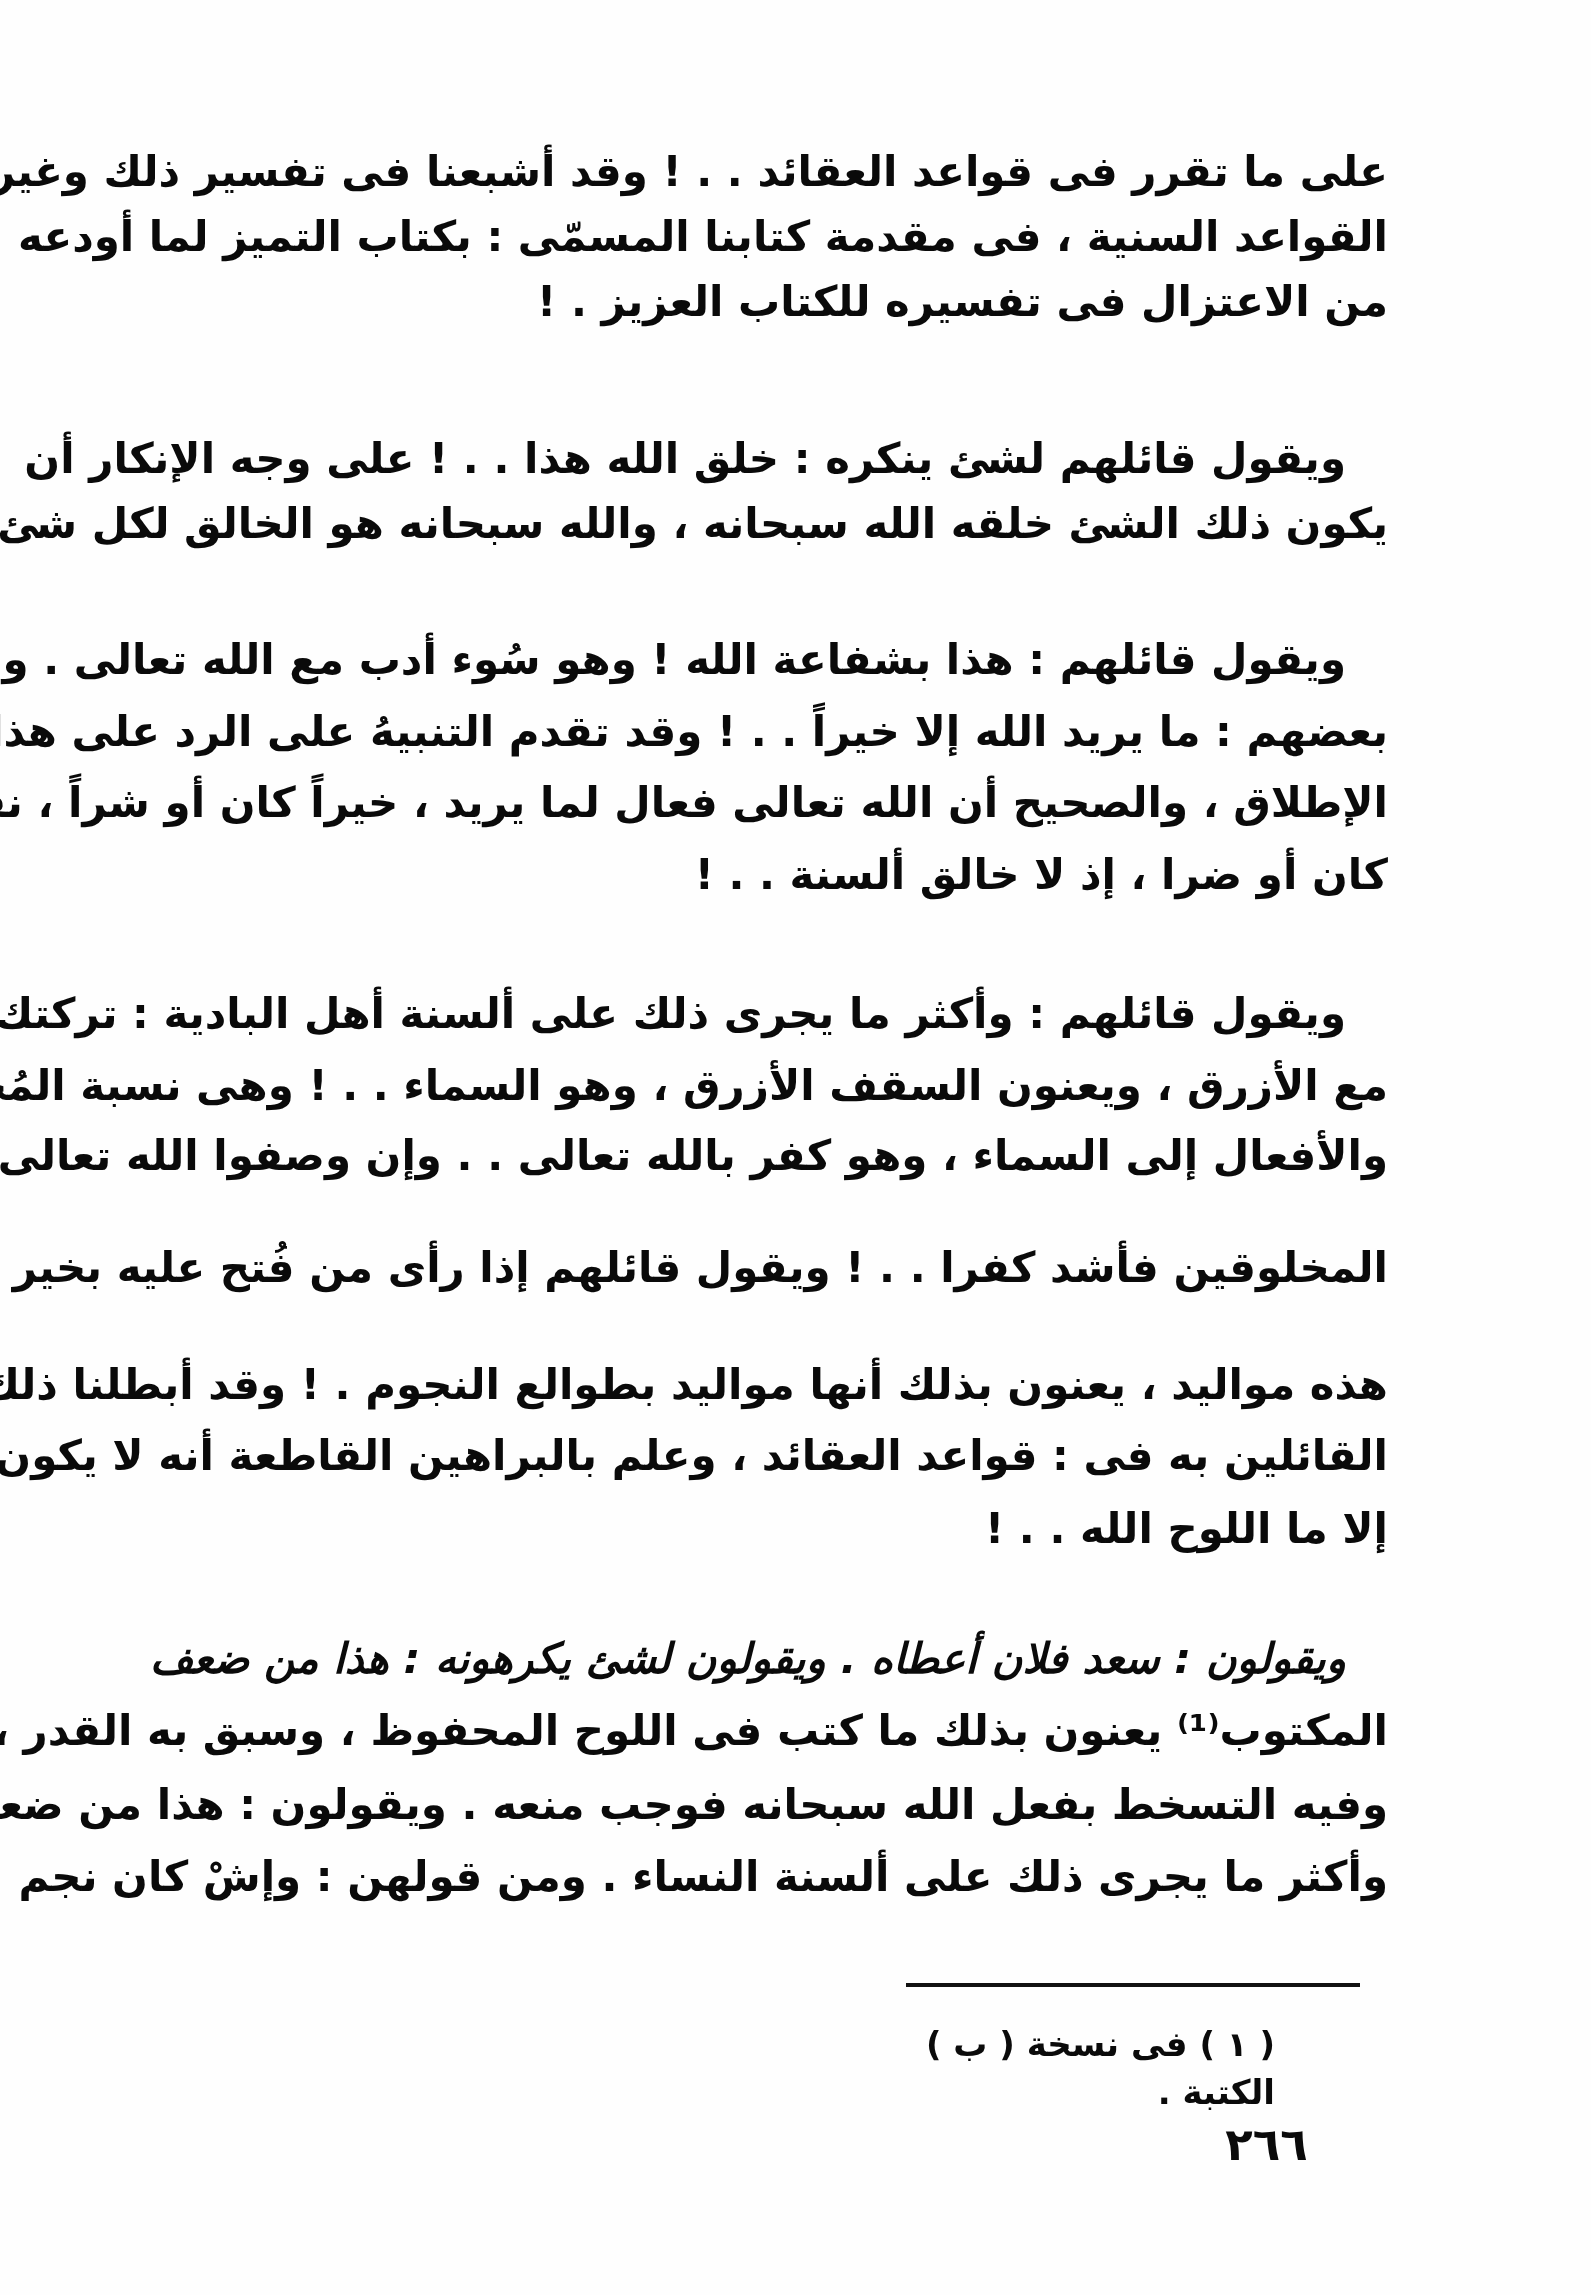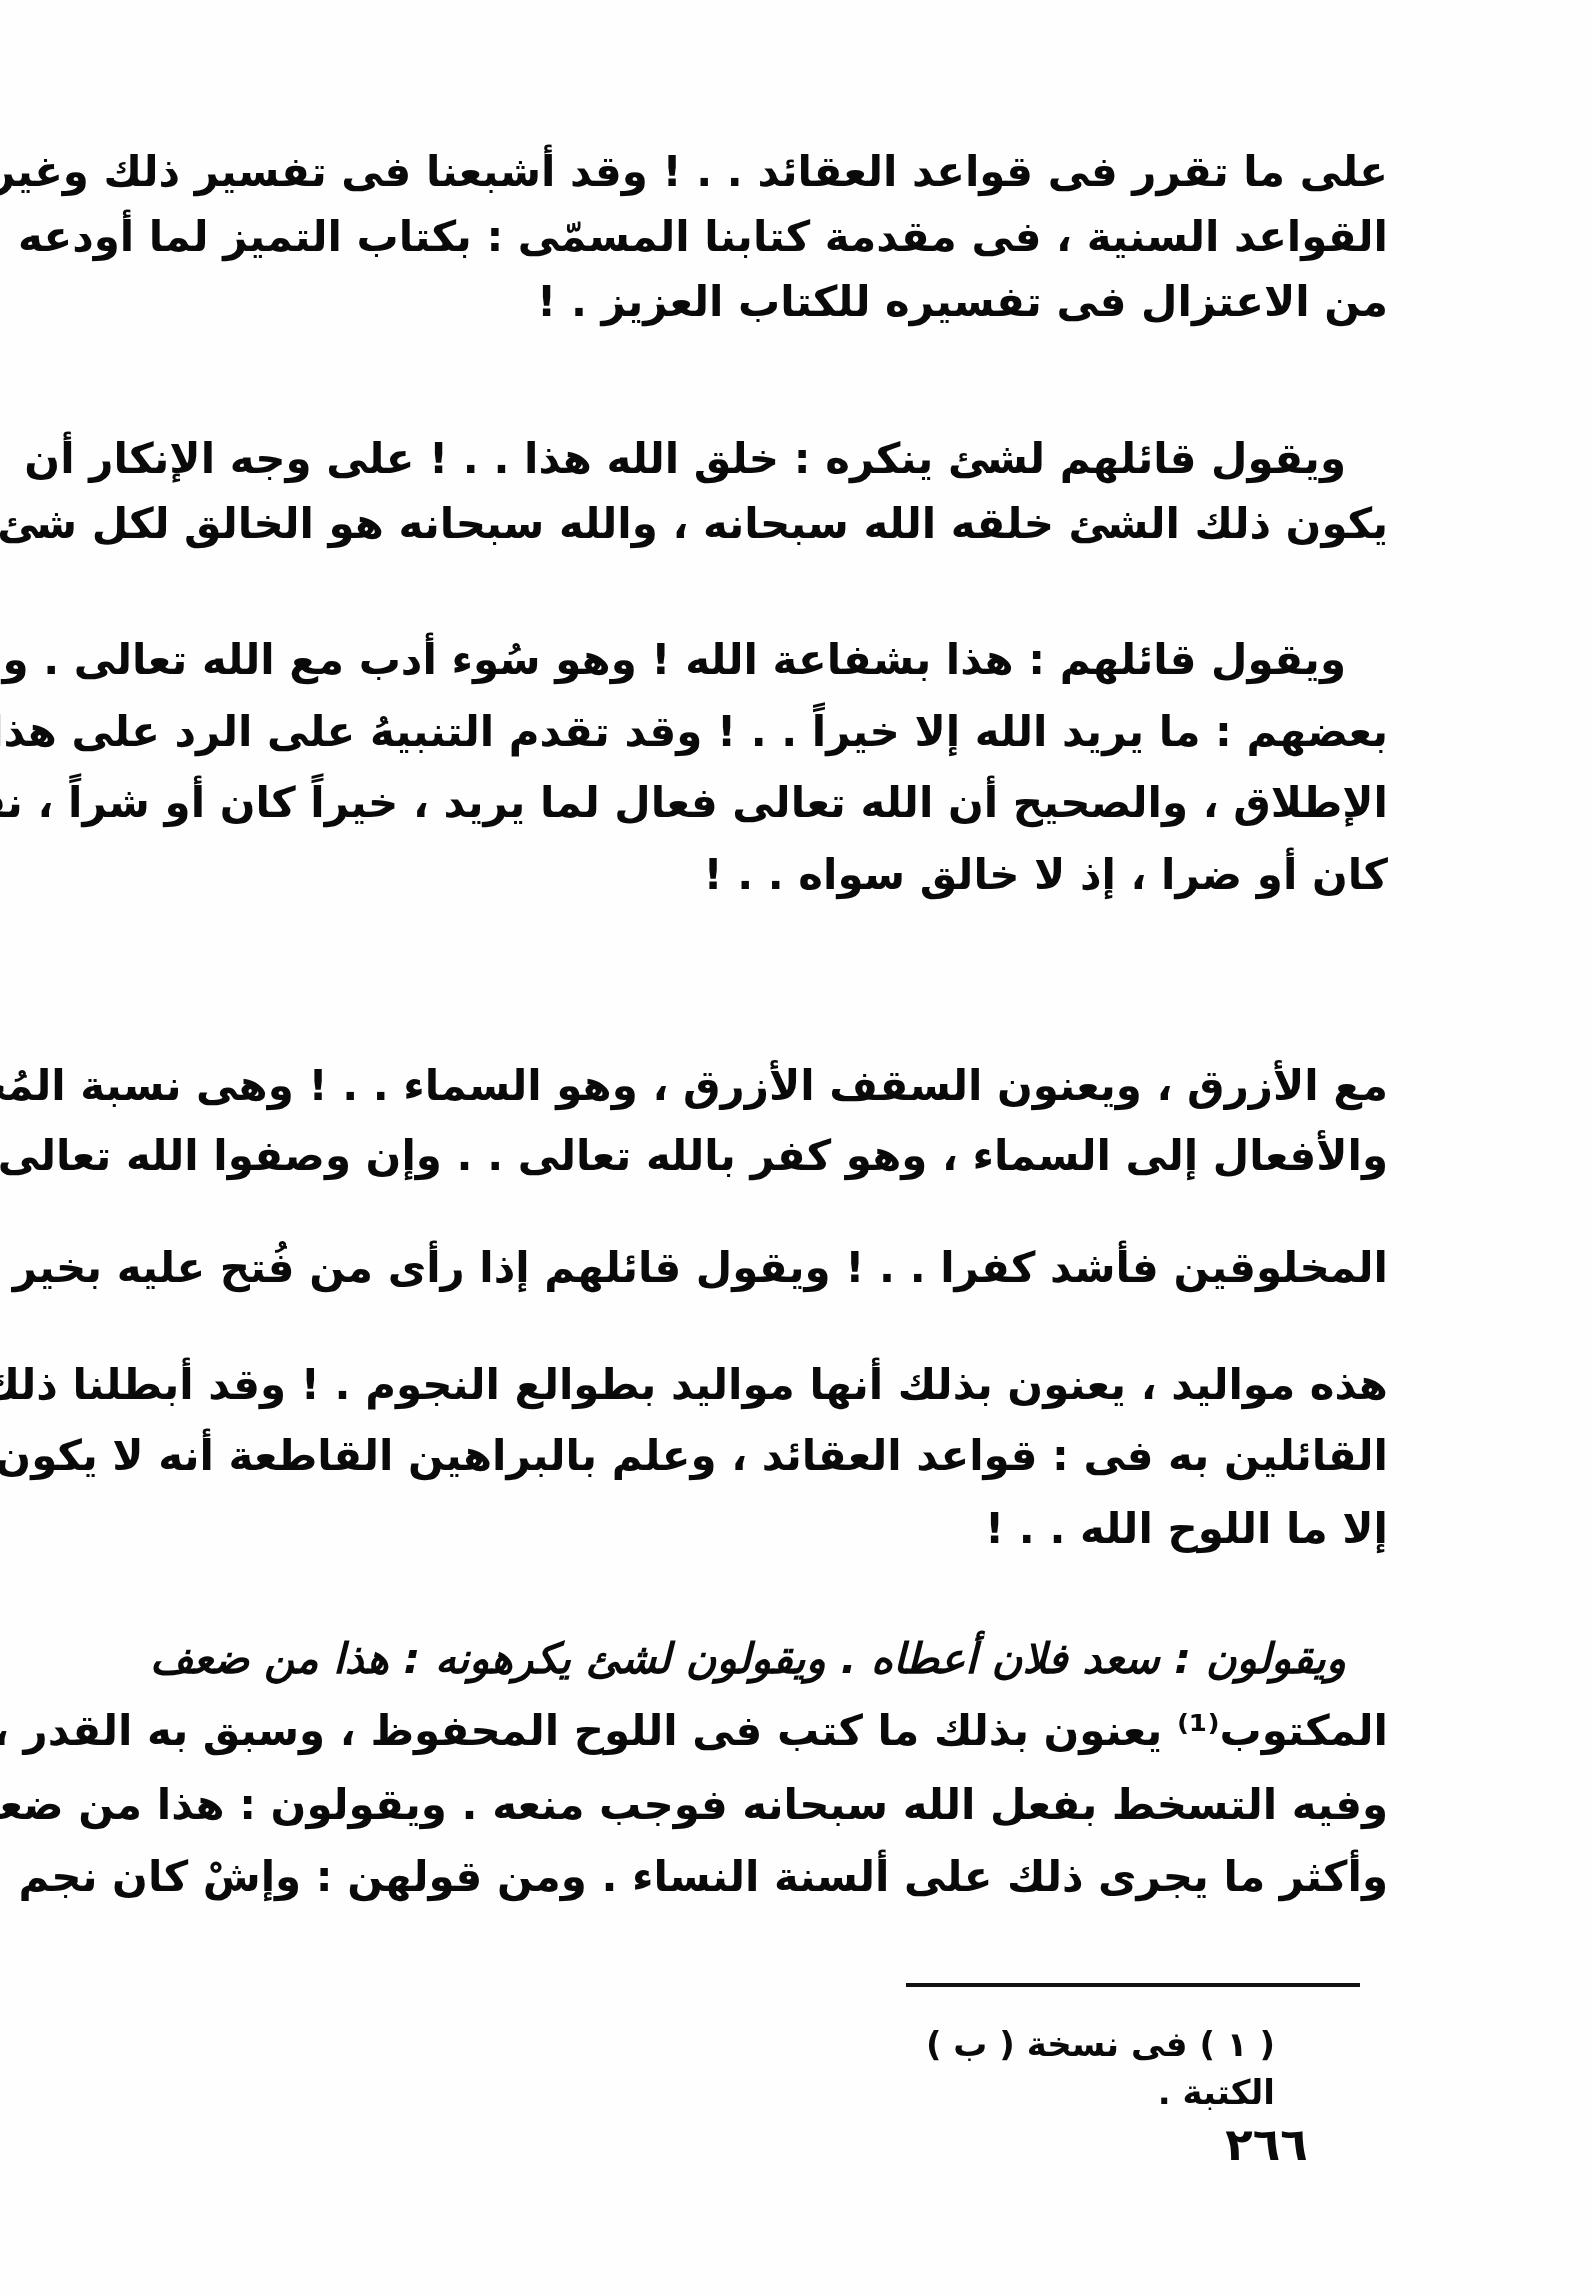--- a/index.html
+++ b/index.html
@@ -48,22 +48,23 @@
   <div class="line" style="top:144px">على ما تقرر فى قواعد العقائد . . ! وقد أشبعنا فى تفسير ذلك وغيره من</div>
   <div class="line" style="top:209px">القواعد السنية ، فى مقدمة كتابنا المسمّى : بكتاب التميز لما أودعه الزمخشرى</div>
   <div class="line last" style="top:274px">من الاعتزال فى تفسيره للكتاب العزيز . !</div>
 
   <div class="line" style="top:431px; width:1113px;">ويقول قائلهم لشئ ينكره : خلق الله هذا . . ! على وجه الإنكار أن</div>
   <div class="line" style="top:496px">يكون ذلك الشئ خلقه الله سبحانه ، والله سبحانه هو الخالق لكل شئ .</div>
 
   <div class="line" style="top:632px; width:1113px;">ويقول قائلهم : هذا بشفاعة الله ! وهو سُوء أدب مع الله تعالى . ويقول</div>
   <div class="line" style="top:704px">بعضهم : ما يريد الله إلا خيراً . . ! وقد تقدم التنبيهُ على الرد على هذا</div>
   <div class="line" style="top:775px">الإطلاق ، والصحيح أن الله تعالى فعال لما يريد ، خيراً كان أو شراً ، نفعا</div>
-  <div class="line last" style="top:847px">كان أو ضرا ، إذ لا خالق سواه . . !</div>
+  <div class="line last" style="top:847px">كان أو ضرا ، إذ لا خالق ألسنة . . !</div>
 
+  <div class="line" style="top:986px; width:1113px;">ويقول قائلهم : وأكثر ما يجرى ذلك على ألسنة أهل البادية : تركتك</div>
   <div class="line" style="top:1058px">مع الأزرق ، ويعنون السقف الأزرق ، وهو السماء . . ! وهى نسبة المُجَازَاةِ</div>
   <div class="line" style="top:1128px">والأفعال إلى السماء ، وهو كفر بالله تعالى . . وإن وصفوا الله تعالى بصفات</div>
   <div class="line" style="top:1240px">المخلوقين فأشد كفرا . . ! ويقول قائلهم إذا رأى من فُتح عليه بخير : إنما</div>
   <div class="line" style="top:1357px">هذه مواليد ، يعنون بذلك أنها مواليد بطوالع النجوم . ! وقد أبطلنا ذلك على</div>
   <div class="line" style="top:1428px">القائلين به فى : قواعد العقائد ، وعلم بالبراهين القاطعة أنه لا يكون فى العالم</div>
   <div class="line last" style="top:1501px">إلا ما اللوح الله . . !</div>
 
   <div class="line" style="top:1631px; width:1113px;font-style:italic;">ويقولون : سعد فلان أعطاه . ويقولون لشئ يكرهونه : هذا من ضعف</div>
   <div class="line" style="top:1703px">المكتوب⁽¹⁾ يعنون بذلك ما كتب فى اللوح المحفوظ ، وسبق به القدر ،</div>
   <div class="line" style="top:1777px">وفيه التسخط بفعل الله سبحانه فوجب منعه . ويقولون : هذا من ضعف النجم ،</div>

